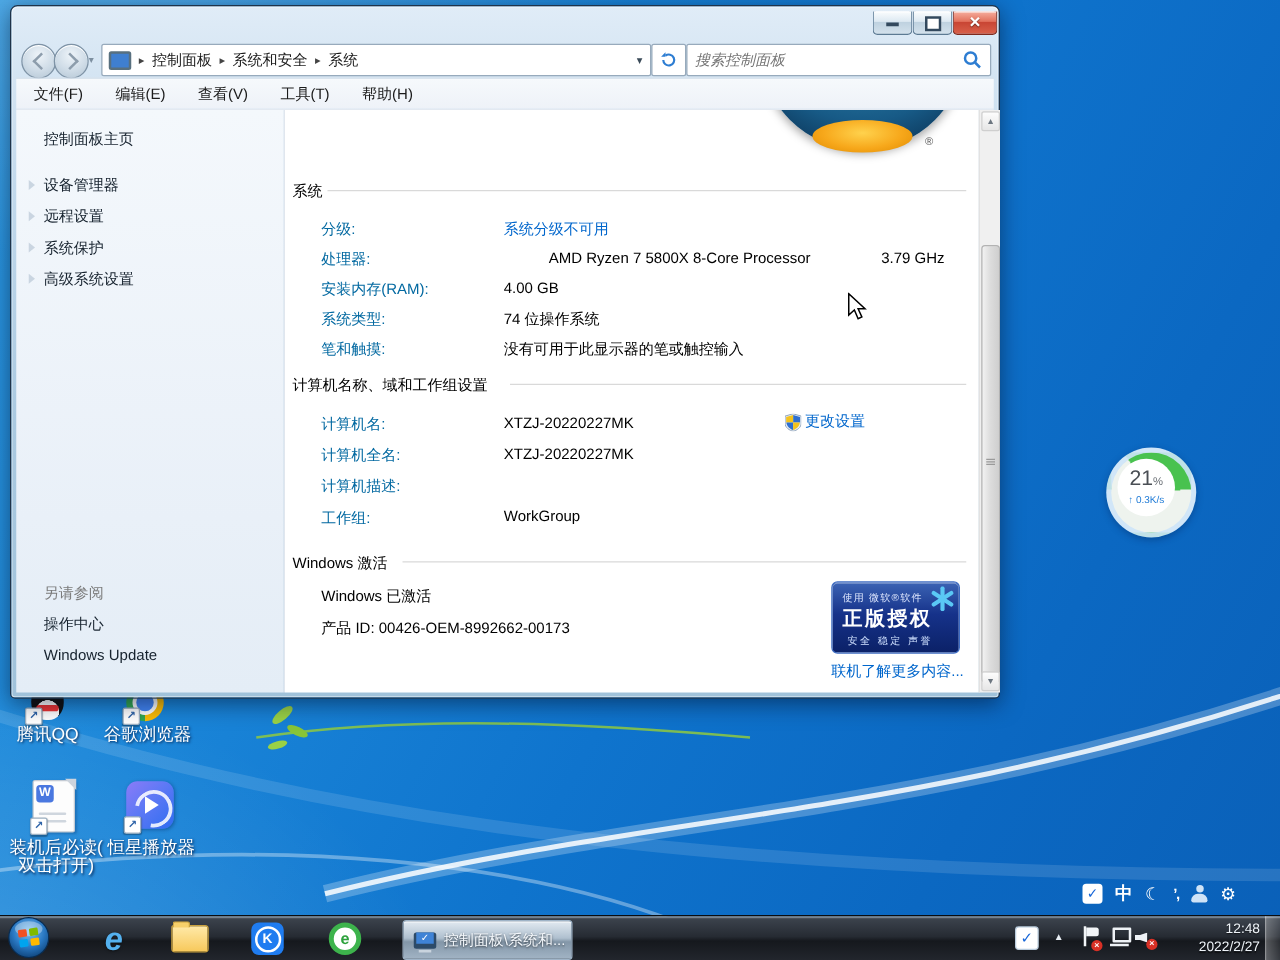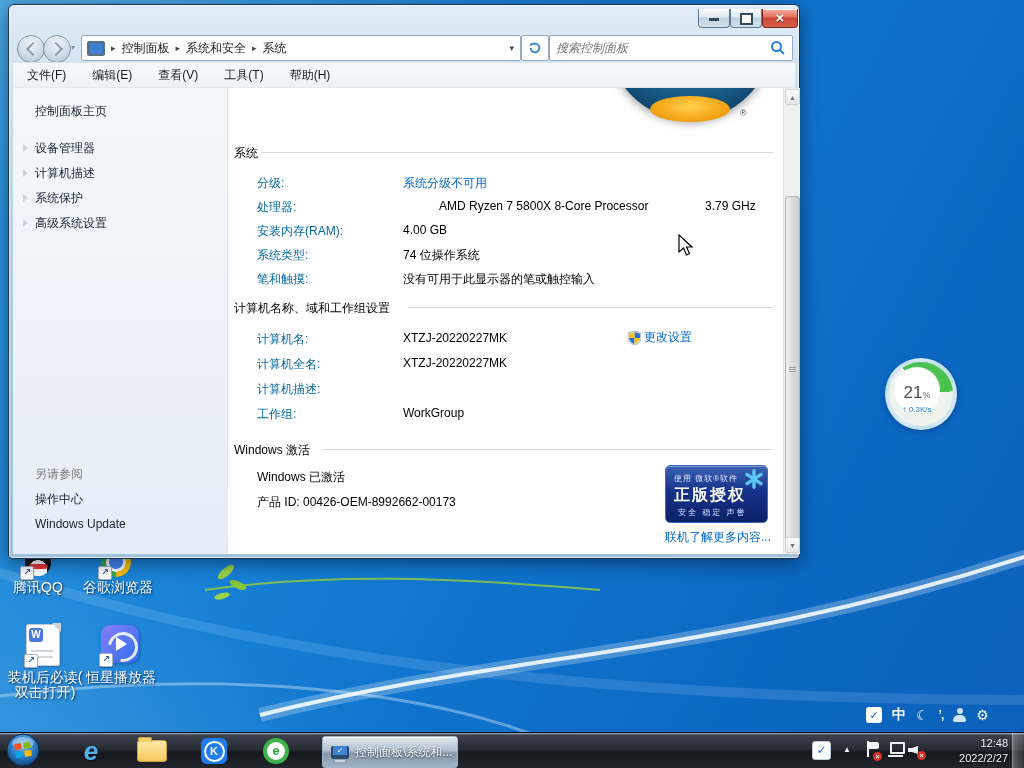--- a/index.html
+++ b/index.html
@@ -85,21 +85,21 @@
   .scroll-btn{left:1px;width:15px;height:16px;background:linear-gradient(180deg,#fdfdfd,#e6e6e6);border:1px solid #cfcfcf;border-radius:2px;color:#6c7680;font-size:7px;text-align:center;line-height:15px;box-sizing:border-box;}
   #scroll-up::before{content:"▲";}
   #scroll-down::before{content:"▼";}
   #scroll-thumb{left:1px;top:108px;width:15px;height:350px;background:linear-gradient(90deg,#f2f2f2,#dcdcdc 50%,#cfcfcf);border:1px solid #b3b3b3;border-radius:3px;box-sizing:border-box;}
   .grip{width:7px;height:1px;background:#9a9a9a;margin:1px auto;}
   
   #gauge{left:885px;top:358px;width:64px;height:64px;border-radius:50%;
     background:conic-gradient(from -35deg,#49c24f 0 120deg,#eef3ee 120deg 360deg);
     border:4px solid rgba(205,228,248,.9);box-shadow:0 2px 6px rgba(0,30,80,.35);}
   #gauge-inner{left:5px;top:5px;width:46px;height:46px;border-radius:50%;background:#fff;text-align:center;}
-  .gauge-num{font-size:17px;color:#4a4f55;line-height:20px;margin-top:16px;}
+  .gauge-num{font-size:17px;color:#4a4f55;line-height:20px;margin-top:6px;}
   .gauge-unit{font-size:9px;color:#6a6f75;}
   .gauge-speed{font-size:8px;color:#1e7ad6;}
   .gauge-speed::before{content:"↑ ";}
   
   #imebar{left:866px;top:702px;width:152px;height:26px;display:flex;align-items:center;gap:10px;color:#fff;}
   .ime-check{width:16px;height:16px;background:#fff;border-radius:3px;color:#1565d8;font-size:11px;font-weight:bold;text-align:center;line-height:16px;}
   .ime-check::before{content:"✓";}
   .ime-mode{font-size:14px;font-weight:bold;}
   .ime-moon{font-size:14px;}
   .ime-moon::before{content:"☾";}
@@ -252,21 +252,21 @@
       <span class="menu-item">查看(V)</span>
       <span class="menu-item">工具(T)</span>
       <span class="menu-item">帮助(H)</span>
     </div>
 
     <div id="sidebar" class="abs">
       <div class="side-link abs" style="left:22px;top:15px;">控制面板主页</div>
       <div class="side-bullet abs" style="left:10px;top:56px;"></div>
       <div class="side-link abs" style="left:22px;top:52px;">设备管理器</div>
       <div class="side-bullet abs" style="left:10px;top:81px;"></div>
-      <div class="side-link abs" style="left:22px;top:77px;">计算机描述</div>
+      <div class="side-link abs" style="left:22px;top:77px;">远程设置</div>
       <div class="side-bullet abs" style="left:10px;top:106px;"></div>
       <div class="side-link abs" style="left:22px;top:102px;">系统保护</div>
       <div class="side-bullet abs" style="left:10px;top:131px;"></div>
       <div class="side-link abs" style="left:22px;top:127px;">高级系统设置</div>
       <div class="see-also abs" style="left:22px;top:378px;">另请参阅</div>
       <div class="side-link abs" style="left:22px;top:403px;">操作中心</div>
       <div class="side-link abs" style="left:22px;top:429px;">Windows Update</div>
     </div>
 
     <div id="content" class="abs">

